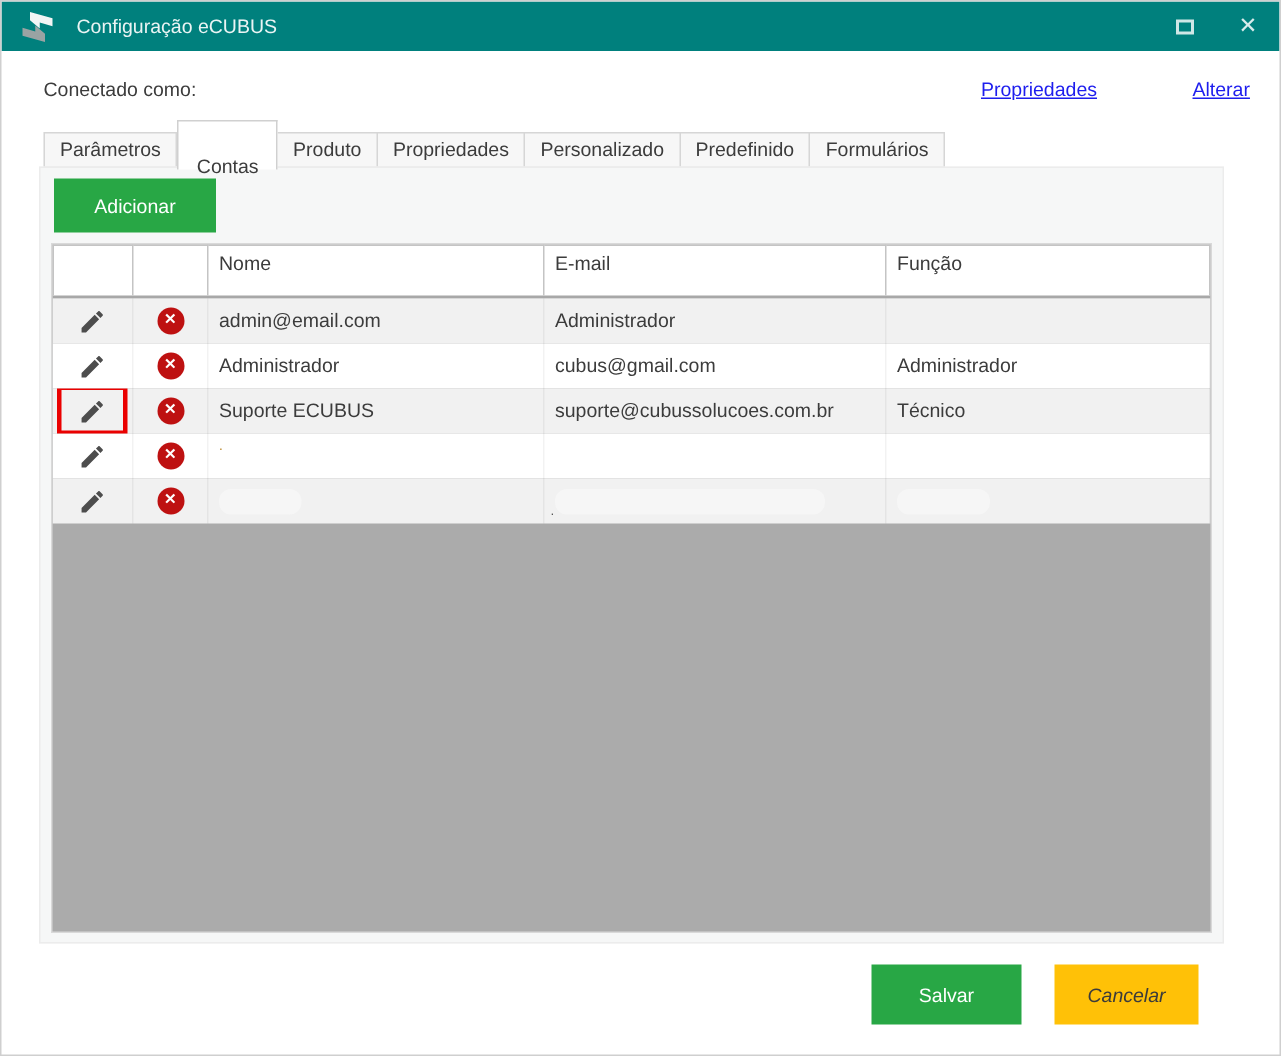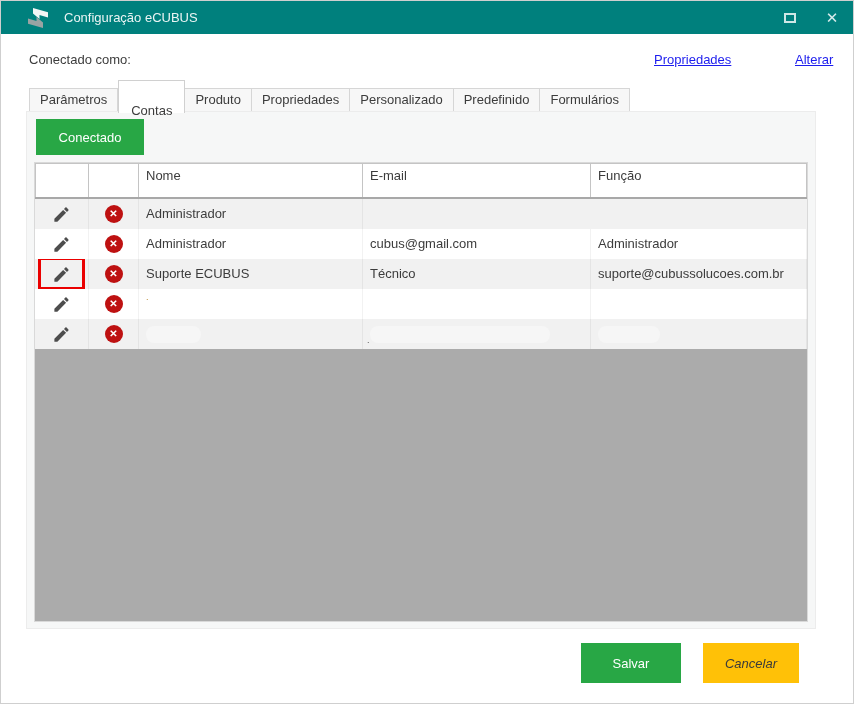--- a/index.html
+++ b/index.html
@@ -7,21 +7,21 @@
   body { font-family:"Liberation Sans", sans-serif; color:#3c3c3c; }
 
   .window {
     position:relative; width:854px; height:704px; background:#fff;
     border:1px solid #cfcfcf; overflow:hidden;
   }
 
   
   .titlebar {
     position:absolute; top:0; left:0; right:0; height:33px;
-    background:#00807d; display:flex; align-items:center; padding:0 0 0 25px;
+    background:#00807d; display:flex; align-items:center; padding:0 0 0 12px;
   }
   .app-logo { width:24px; height:22px; flex:0 0 auto; }
   .titlebar-title { color:#eaf4f4; font-size:13px; margin-left:14px; }
   .titlebar-controls { margin-left:auto; display:flex; height:100%; }
   .tb-btn { width:42px; height:100%; display:flex; align-items:center; justify-content:center; cursor:pointer; }
   .max-glyph { width:12px; height:10px; border:2px solid #cfe7e6; display:block; }
   .close-glyph { color:#d8ecec; font-size:15px; line-height:1; }
 
   
   .connected-label { position:absolute; top:51px; left:28px; font-size:13px; }
@@ -127,21 +127,21 @@
       <div class="tab">Parâmetros</div>
       <div class="tab active">Contas</div>
       <div class="tab">Produto</div>
       <div class="tab">Propriedades</div>
       <div class="tab">Personalizado</div>
       <div class="tab">Predefinido</div>
       <div class="tab">Formulários</div>
     </div>
 
   <div class="panel">
-    <button class="add-btn">Conectado</button>
+    <button class="add-btn">Adicionar</button>
 
     <div class="grid">
       <div class="t-header">
         <div class="hcell"></div>
         <div class="hcell"></div>
         <div class="hcell">Nome</div>
         <div class="hcell">E-mail</div>
         <div class="hcell">Função</div>
       </div>
       <div id="grid-body">
@@ -149,20 +149,21 @@
             <div class="cell icon-cell">
               <span style="display:flex">
                 <svg class="pencil-svg" viewBox="0 0 24 24">
                   <path d="M3 17.25V21h3.75L17.81 9.94l-3.75-3.75L3 17.25zM20.71 7.04c.39-.39.39-1.02 0-1.41l-2.34-2.34c-.39-.39-1.02-.39-1.41 0l-1.83 1.83 3.75 3.75 1.83-1.83z"></path>
                 </svg>
               </span>
             </div>
             <div class="cell icon-cell">
               <span class="del-circle">✕</span>
             </div>
+            <div class="cell">admin@email.com</div>
             <div class="cell">Administrador</div>
           </div>
           <div class="t-row">
             <div class="cell icon-cell">
               <span style="display:flex">
                 <svg class="pencil-svg" viewBox="0 0 24 24">
                   <path d="M3 17.25V21h3.75L17.81 9.94l-3.75-3.75L3 17.25zM20.71 7.04c.39-.39.39-1.02 0-1.41l-2.34-2.34c-.39-.39-1.02-.39-1.41 0l-1.83 1.83 3.75 3.75 1.83-1.83z"></path>
                 </svg>
               </span>
             </div>
@@ -179,22 +180,22 @@
                 <svg class="pencil-svg" viewBox="0 0 24 24">
                   <path d="M3 17.25V21h3.75L17.81 9.94l-3.75-3.75L3 17.25zM20.71 7.04c.39-.39.39-1.02 0-1.41l-2.34-2.34c-.39-.39-1.02-.39-1.41 0l-1.83 1.83 3.75 3.75 1.83-1.83z"></path>
                 </svg>
               </span>
               <div class="annotation-highlight"></div>
             </div>
             <div class="cell icon-cell">
               <span class="del-circle">✕</span>
             </div>
             <div class="cell">Suporte ECUBUS</div>
+            <div class="cell">suporte@cubussolucoes.com.br</div>
             <div class="cell">Técnico</div>
-            <div class="cell">suporte@cubussolucoes.com.br</div>
           </div>
           <div class="t-row">
             <div class="cell icon-cell">
               <span style="display:flex">
                 <svg class="pencil-svg" viewBox="0 0 24 24">
                   <path d="M3 17.25V21h3.75L17.81 9.94l-3.75-3.75L3 17.25zM20.71 7.04c.39-.39.39-1.02 0-1.41l-2.34-2.34c-.39-.39-1.02-.39-1.41 0l-1.83 1.83 3.75 3.75 1.83-1.83z"></path>
                 </svg>
               </span>
             </div>
             <div class="cell icon-cell">

